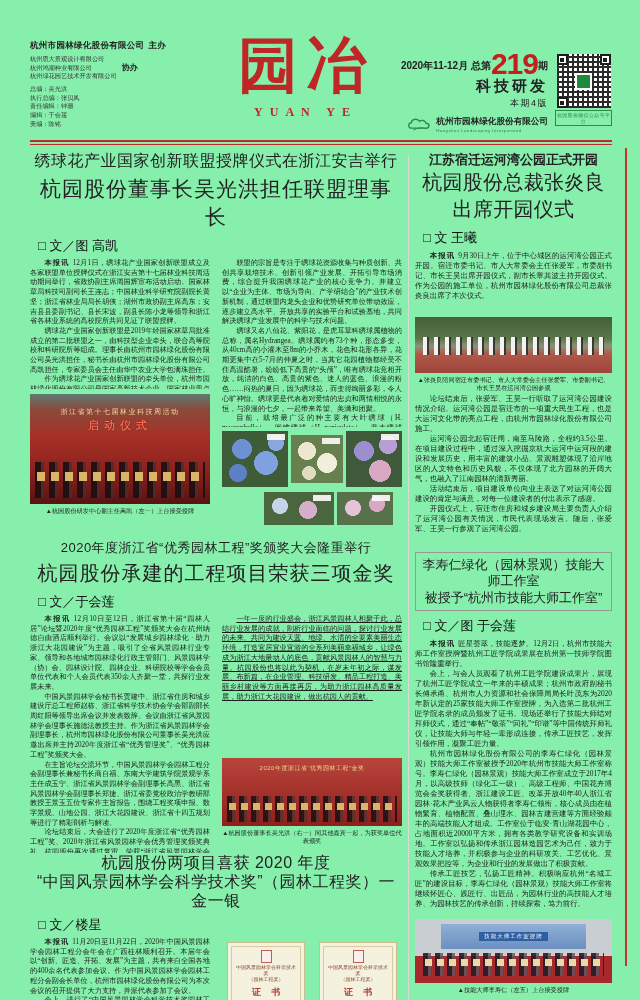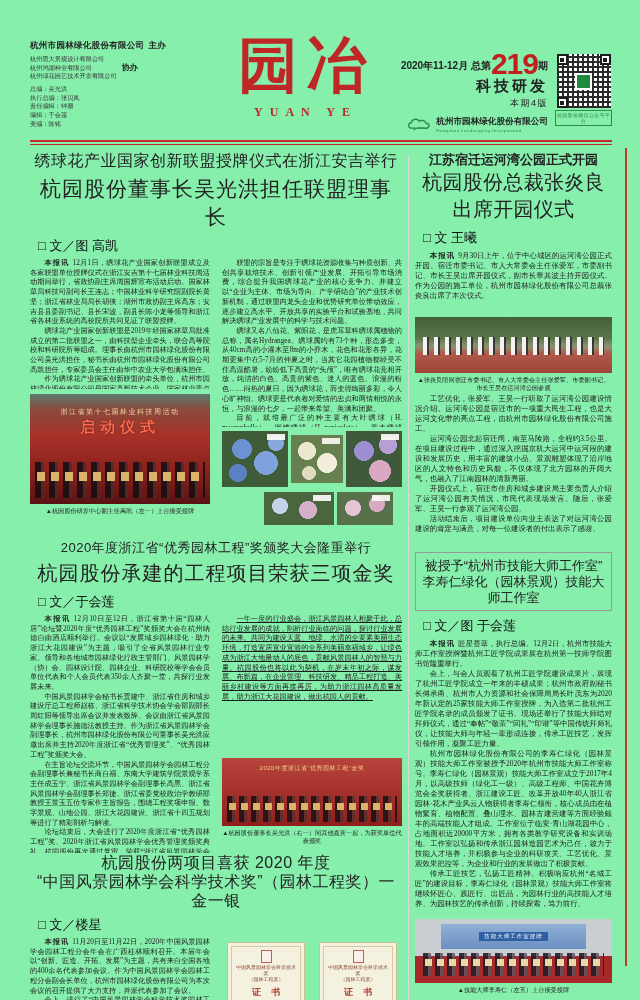--- a/index.html
+++ b/index.html
@@ -63,21 +63,21 @@
   .caption{font-size:6.2px;color:#222;text-align:center;margin-top:3px;line-height:8px;}
   .photo{position:relative;overflow:hidden;}
 
   
   .a1-kicker{font-size:16px;margin-top:2px;letter-spacing:.5px;}
   .a1-headline{font-size:21px;margin-top:3px;letter-spacing:1px;}
   .clip-a1l{height:130px;overflow:hidden;}
   .clip-a1r{height:168px;overflow:hidden;}
   .stage1{height:110px;margin-top:5px;background:linear-gradient(180deg,#5e7a72 0%,#8a4a3c 14%,#a63128 38%,#8c211d 70%,#571312 100%);}
   .stage1-t1{margin-top:13px;text-align:center;color:#efd9a0;font-size:7px;letter-spacing:1.5px;font-family:"Liberation Sans",sans-serif;}
-  .stage1-t2{text-align:center;color:#ff6a50;font-size:15px;font-weight:bold;letter-spacing:5px;margin-top:1px;text-shadow:0 0 1px #300;}
+  .stage1-t2{text-align:center;color:#ff6a50;font-size:11px;font-weight:bold;letter-spacing:5px;margin-top:1px;text-shadow:0 0 1px #300;}
   .crowd-band{position:absolute;left:3%;right:3%;bottom:6px;height:36px;
       background:repeating-linear-gradient(90deg,rgba(25,15,18,.9) 0 6px,rgba(70,45,45,.75) 6px 9px,rgba(0,0,0,0) 9px 14px);}
   .plaque-band{position:absolute;top:10px;left:2px;right:2px;height:9px;
       background:repeating-linear-gradient(90deg,#d9b469 0 8px,transparent 8px 14px);}
   .flower-grid{margin-top:4px;display:flex;flex-wrap:wrap;gap:3px;height:96px;overflow:hidden;}
   .ft{position:relative;}
   .ft::after{content:'';position:absolute;top:3px;right:3px;width:18px;height:6px;background:rgba(250,250,245,.92);}
   .f1{width:66px;height:56px;background:
       radial-gradient(circle 10px at 20px 18px,#6d92d4 98%,transparent),
       radial-gradient(circle 12px at 44px 32px,#7fa2de 98%,transparent),
@@ -324,35 +324,35 @@
       <article>
         <div class="kicker r1-kicker">江苏宿迁运河湾公园正式开园</div>
         <h2 class="headline r1-headline" style="margin:0;">杭园股份总裁张炎良出席开园仪式</h2>
         <div class="byline">□ 文  王曦</div>
         <div class="body-r clip-r1a">
           <p><span class="lede">本报讯</span><span>9月30日上午，位于中心城区的运河湾公园正式开园。宿迁市委书记、市人大常委会主任张爱军，市委副书记、市长王昊出席开园仪式，副市长章其波主持开园仪式。作为公园的施工单位，杭州市园林绿化股份有限公司总裁张炎良出席了本次仪式。</span></p>
         </div>
         <div class="photo park"></div>
         <div class="caption cap2">▲张炎良陪同宿迁市委书记、市人大常委会主任张爱军、市委副书记、市长王昊在运河湾公园参观</div>
         <div class="body-r clip-r1b">
-          <p>工艺优化，张爱军、王昊一行听取了运河湾公园建设情况介绍。运河湾公园是宿迁市的一项重大民生工程，也是大运河文化带的亮点工程，由杭州市园林绿化股份有限公司施工。</p>
+          <p>论坛结束后，张爱军、王昊一行听取了运河湾公园建设情况介绍。运河湾公园是宿迁市的一项重大民生工程，也是大运河文化带的亮点工程，由杭州市园林绿化股份有限公司施工。</p>
           <p>运河湾公园北起宿迁闸，南至马陵路，全程约3.5公里。在项目建设过程中，通过深入挖掘京杭大运河中运河段的建设和发展历史，用丰富的建筑小品、景观雕塑体现了沿岸地区的人文特色和历史风貌，不仅体现了北方园林的开阔大气，也融入了江南园林的清新秀丽。</p>
+          <p>活动结束后，项目建设单位向业主表达了对运河湾公园建设的肯定与满意，对每一位建设者的付出表示了感谢。</p>
           <p>开园仪式上，宿迁市住房和城乡建设局主要负责人介绍了运河湾公园有关情况，市民代表现场发言。随后，张爱军、王昊一行参观了运河湾公园。</p>
-          <p>活动结束后，项目建设单位向业主表达了对运河湾公园建设的肯定与满意，对每一位建设者的付出表示了感谢。</p>
         </div>
       </article>
 
       <article>
         <div class="r2-headbox">
+          <div class="headline r2-h1">李寿仁绿化（园林景观）技能大师工作室</div>
           <div class="headline r2-h2">被授予“杭州市技能大师工作室”</div>
-          <div class="headline r2-h1">李寿仁绿化（园林景观）技能大师工作室</div>
         </div>
         <div class="byline">□ 文／图  于会莲</div>
         <div class="body-r clip-r2">
-          <p><span class="lede">本报讯</span><span>匠星荟萃，执行总编。12月2日，杭州市技能大师工作室授牌暨杭州工匠学院成果展在杭州第一技师学院图书馆隆重举行。</span></p>
+          <p><span class="lede">本报讯</span><span>匠星荟萃，技能逐梦。12月2日，杭州市技能大师工作室授牌暨杭州工匠学院成果展在杭州第一技师学院图书馆隆重举行。</span></p>
           <p>会上，与会人员观看了杭州工匠学院建设成果片，展现了杭州工匠学院成立一年来的丰硕成果；杭州市政府副秘书长傅承甬、杭州市人力资源和社会保障局局长叶茂东为2020年新认定的25家技能大师工作室授牌，为入选第二批杭州工匠学院名录的成员颁发了证书。现场还举行了技能大师结对拜师仪式，通过“奉帖”“敬茶”“回礼”“印谱”等中国传统拜师礼仪，让技能大师与年轻一辈形成连接，传承工匠技艺，发挥引领作用，凝聚工匠力量。</p>
           <p>杭州市园林绿化股份有限公司的李寿仁绿化（园林景观）技能大师工作室被授予2020年杭州市技能大师工作室称号。李寿仁绿化（园林景观）技能大师工作室成立于2017年4月，以高级技师（绿化工一级）、高级工程师、中国花卉博览会金奖获得者、浙江建设工匠、改革开放40年40人浙江省园林·花木产业风云人物获得者李寿仁领衔，核心成员由在植物繁育、植物配置、叠山理水、园林古建营建等方面经验颇丰的高端技能人才组成。工作室位于临安·青山湖花园中心，占地面积近20000平方米，拥有各类教学研究设备和实训场地。工作室以弘扬和传承浙江园林造园艺术为己任，致力于技能人才培养，并积极参与企业的科研攻关、工艺优化、景观效果把控等，为企业和行业的发展做出了积极贡献。</p>
           <p>传承工匠技艺，弘扬工匠精神。积极响应杭州“名城工匠”的建设目标，李寿仁绿化（园林景观）技能大师工作室将继续怀匠心、践匠行、出匠品，为园林行业的高技能人才培养、为园林技艺的传承创新，持续探索，笃力前行。</p>
         </div>
         <div class="photo stage2">
           <div class="screen2">
             <span class="screen2-label">技能大师工作室授牌</span>
           </div>
           <div class="crowd2">
               <div class="plaque-band3"></div>

